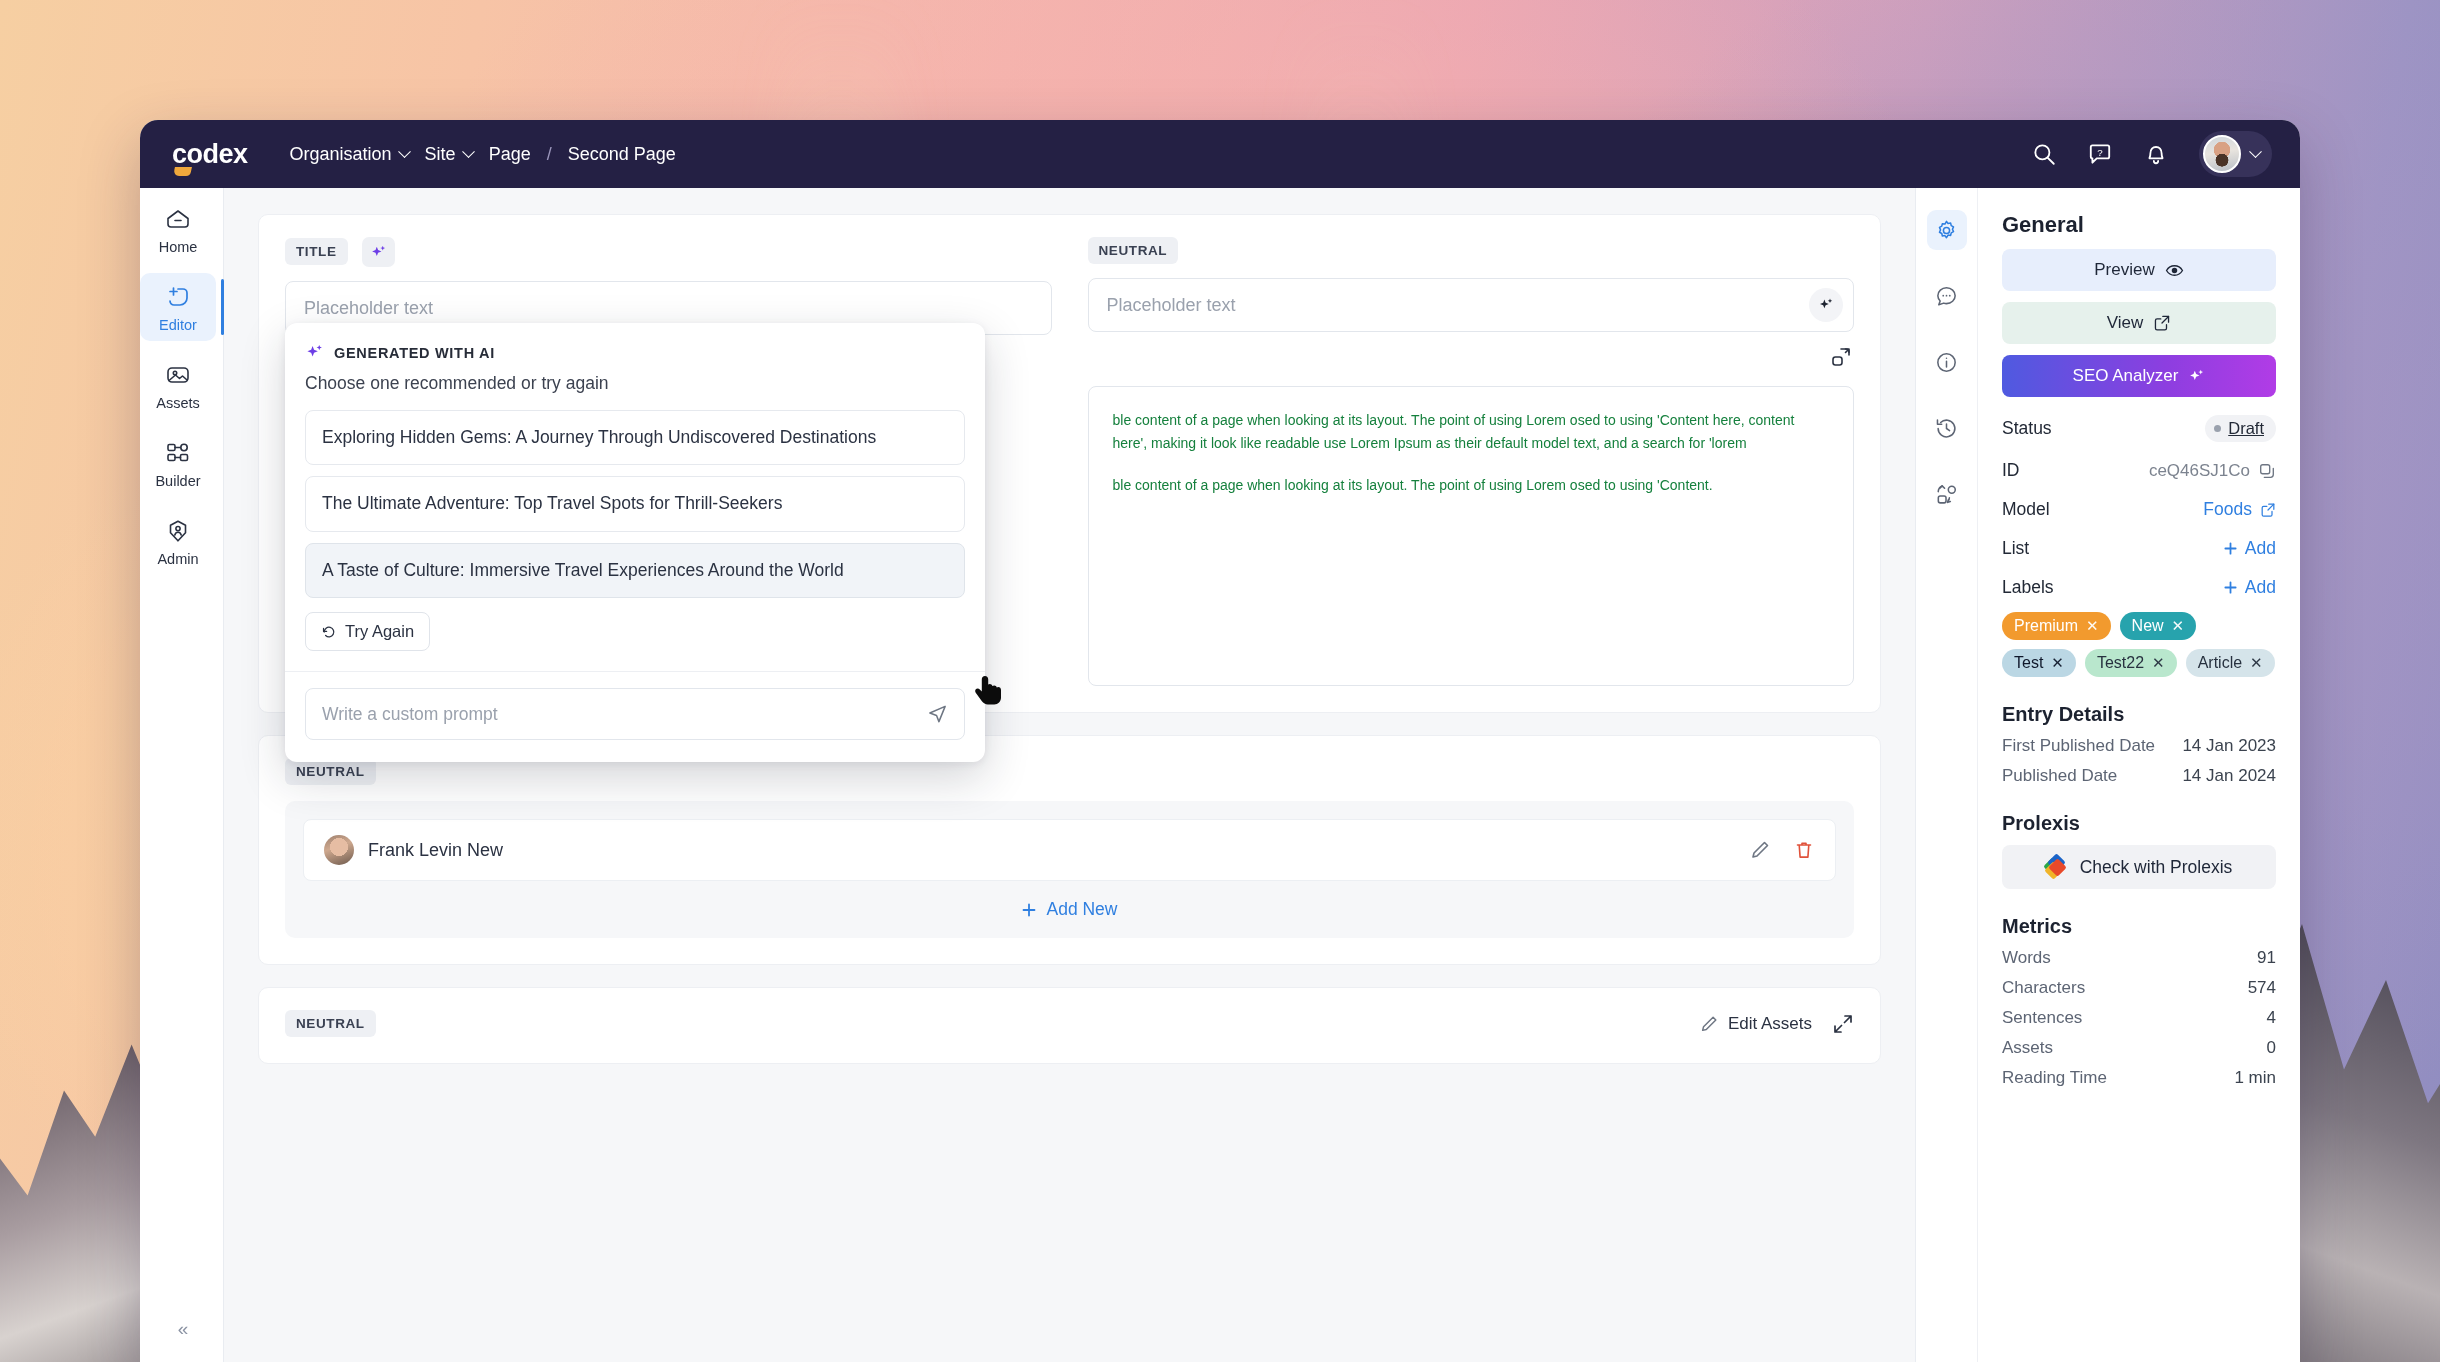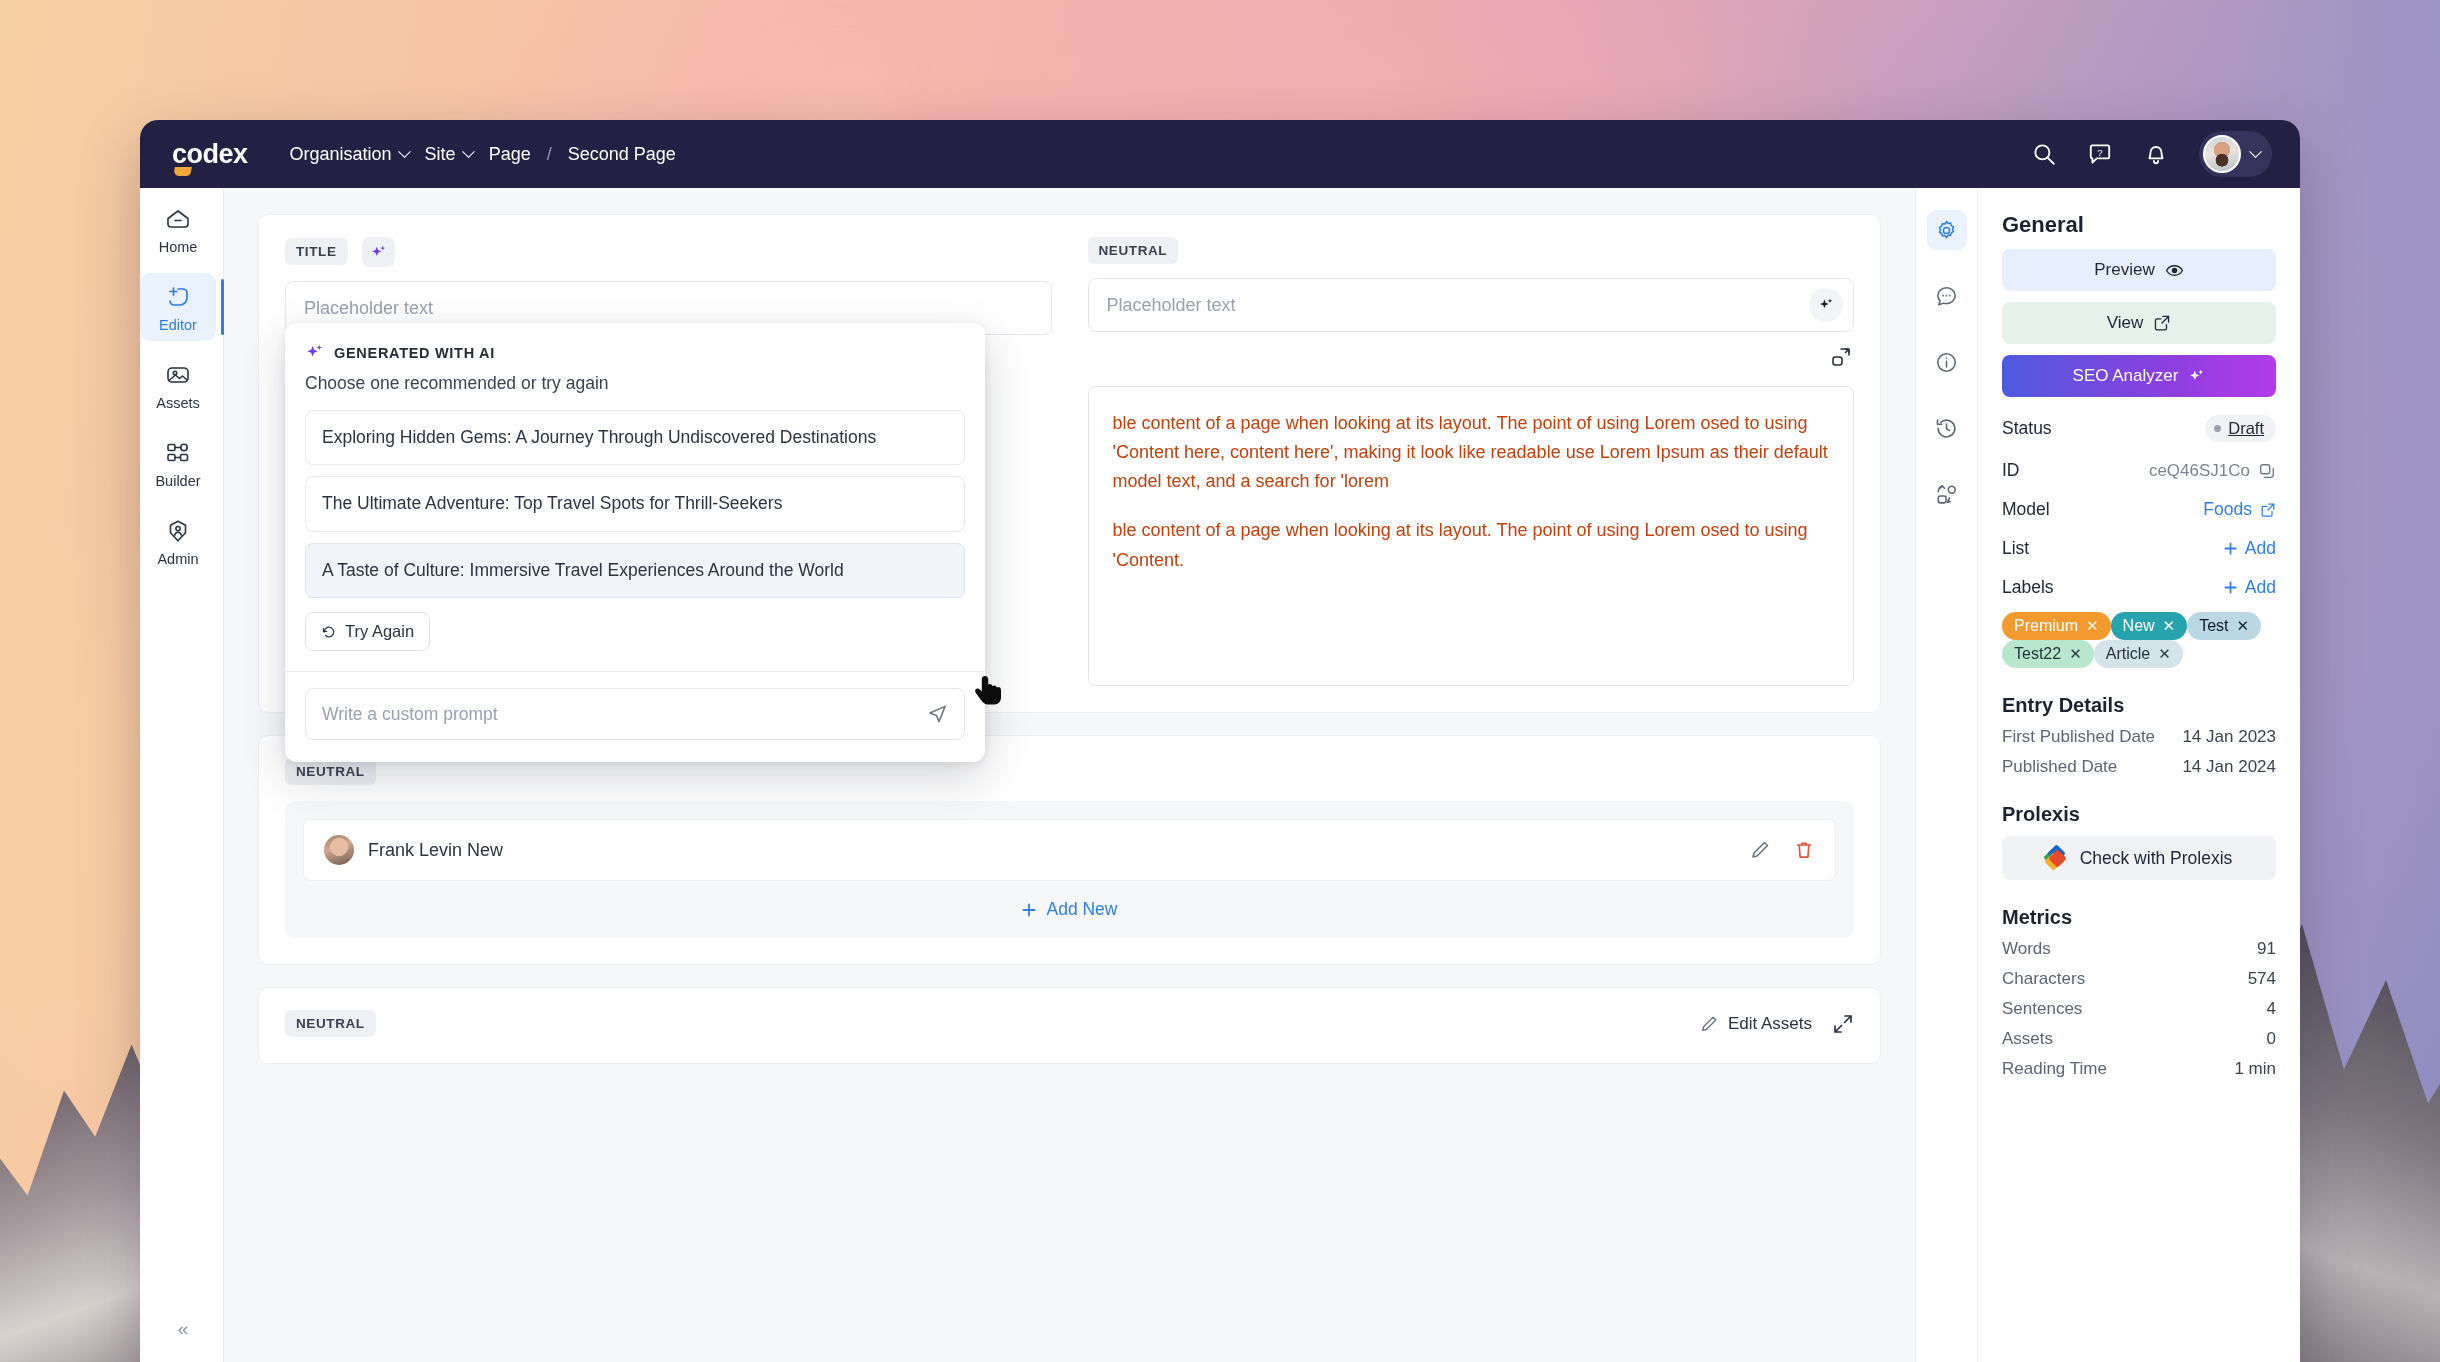--- a/index.html
+++ b/index.html
@@ -148,21 +148,21 @@
     position: absolute; right: 10px; top: 50%; transform: translateY(-50%);
     width: 34px; height: 34px; border-radius: 50%; background: #f3f4f7;
     display: flex; align-items: center; justify-content: center; cursor: pointer;
   }
   .two-col { display: flex; gap: 36px; }
   .col { flex: 1; min-width: 0; position: relative; }
   .rte {
     margin-top: 16px; border: 1px solid #e2e6ec; border-radius: 8px;
     padding: 22px 24px; min-height: 300px; position: relative;
   }
-  .rte p { font-size: 18px; line-height: 1.62; color: #c2410c; margin-bottom: 20px; }
+  .rte p { font-size: 14px; line-height: 1.62; color: #15803d; margin-bottom: 20px; }
   .rte-tools { display: flex; justify-content: flex-end; margin-top: 12px; }
 
   
   .ai-popup {
     position: absolute; left: 0; top: 86px; width: 700px;
     background: #fff; border-radius: 12px;
     box-shadow: 0 16px 46px rgba(25,30,50,0.19), 0 2px 8px rgba(25,30,50,0.08);
     padding: 20px 20px 22px; z-index: 40;
   }
   .ai-head { display: flex; align-items: center; gap: 10px; }
@@ -230,21 +230,21 @@
   .kv { display: flex; align-items: center; justify-content: space-between; margin-top: 18px; font-size: 17.5px; color: #222936; }
   .kv-val { display: flex; align-items: center; gap: 8px; }
   .pill-draft {
     background: #f1f2f5; border-radius: 14px; padding: 4px 12px 4px 9px;
     font-size: 16.5px; color: #222936; display: flex; align-items: center; gap: 7px; text-decoration: underline;
   }
   .dot { width: 7px; height: 7px; border-radius: 50%; background: #9aa1ad; }
   .mono-id { color: #7c838f; font-size: 17px; }
   .link { color: #2f7fe0; cursor: pointer; }
   .add-link { color: #2f7fe0; display: flex; align-items: center; gap: 7px; cursor: pointer; font-size: 17.5px; }
-  .labels { display: flex; flex-wrap: wrap; margin-top: 14px; text-align: right; }
+  .labels { display: flex; flex-wrap: wrap; gap: 9px; margin-top: 14px; text-align: right; }
   .chip {
     display: inline-flex; align-items: center; gap: 8px;
     border-radius: 14px; padding: 5px 12px; font-size: 16px; cursor: pointer;
   }
   .chip .x { font-size: 15px; opacity: 0.95; }
   .section-h { font-size: 20px; font-weight: bold; color: #1c2230; margin-top: 26px; margin-bottom: 10px; }
   .row-sm { display: flex; justify-content: space-between; font-size: 17px; color: #5d6574; margin-top: 10px; }
   .row-sm .v { color: #3b434f; }
   .prolexis-btn {
     background: #f1f2f5; border-radius: 8px; height: 44px;

